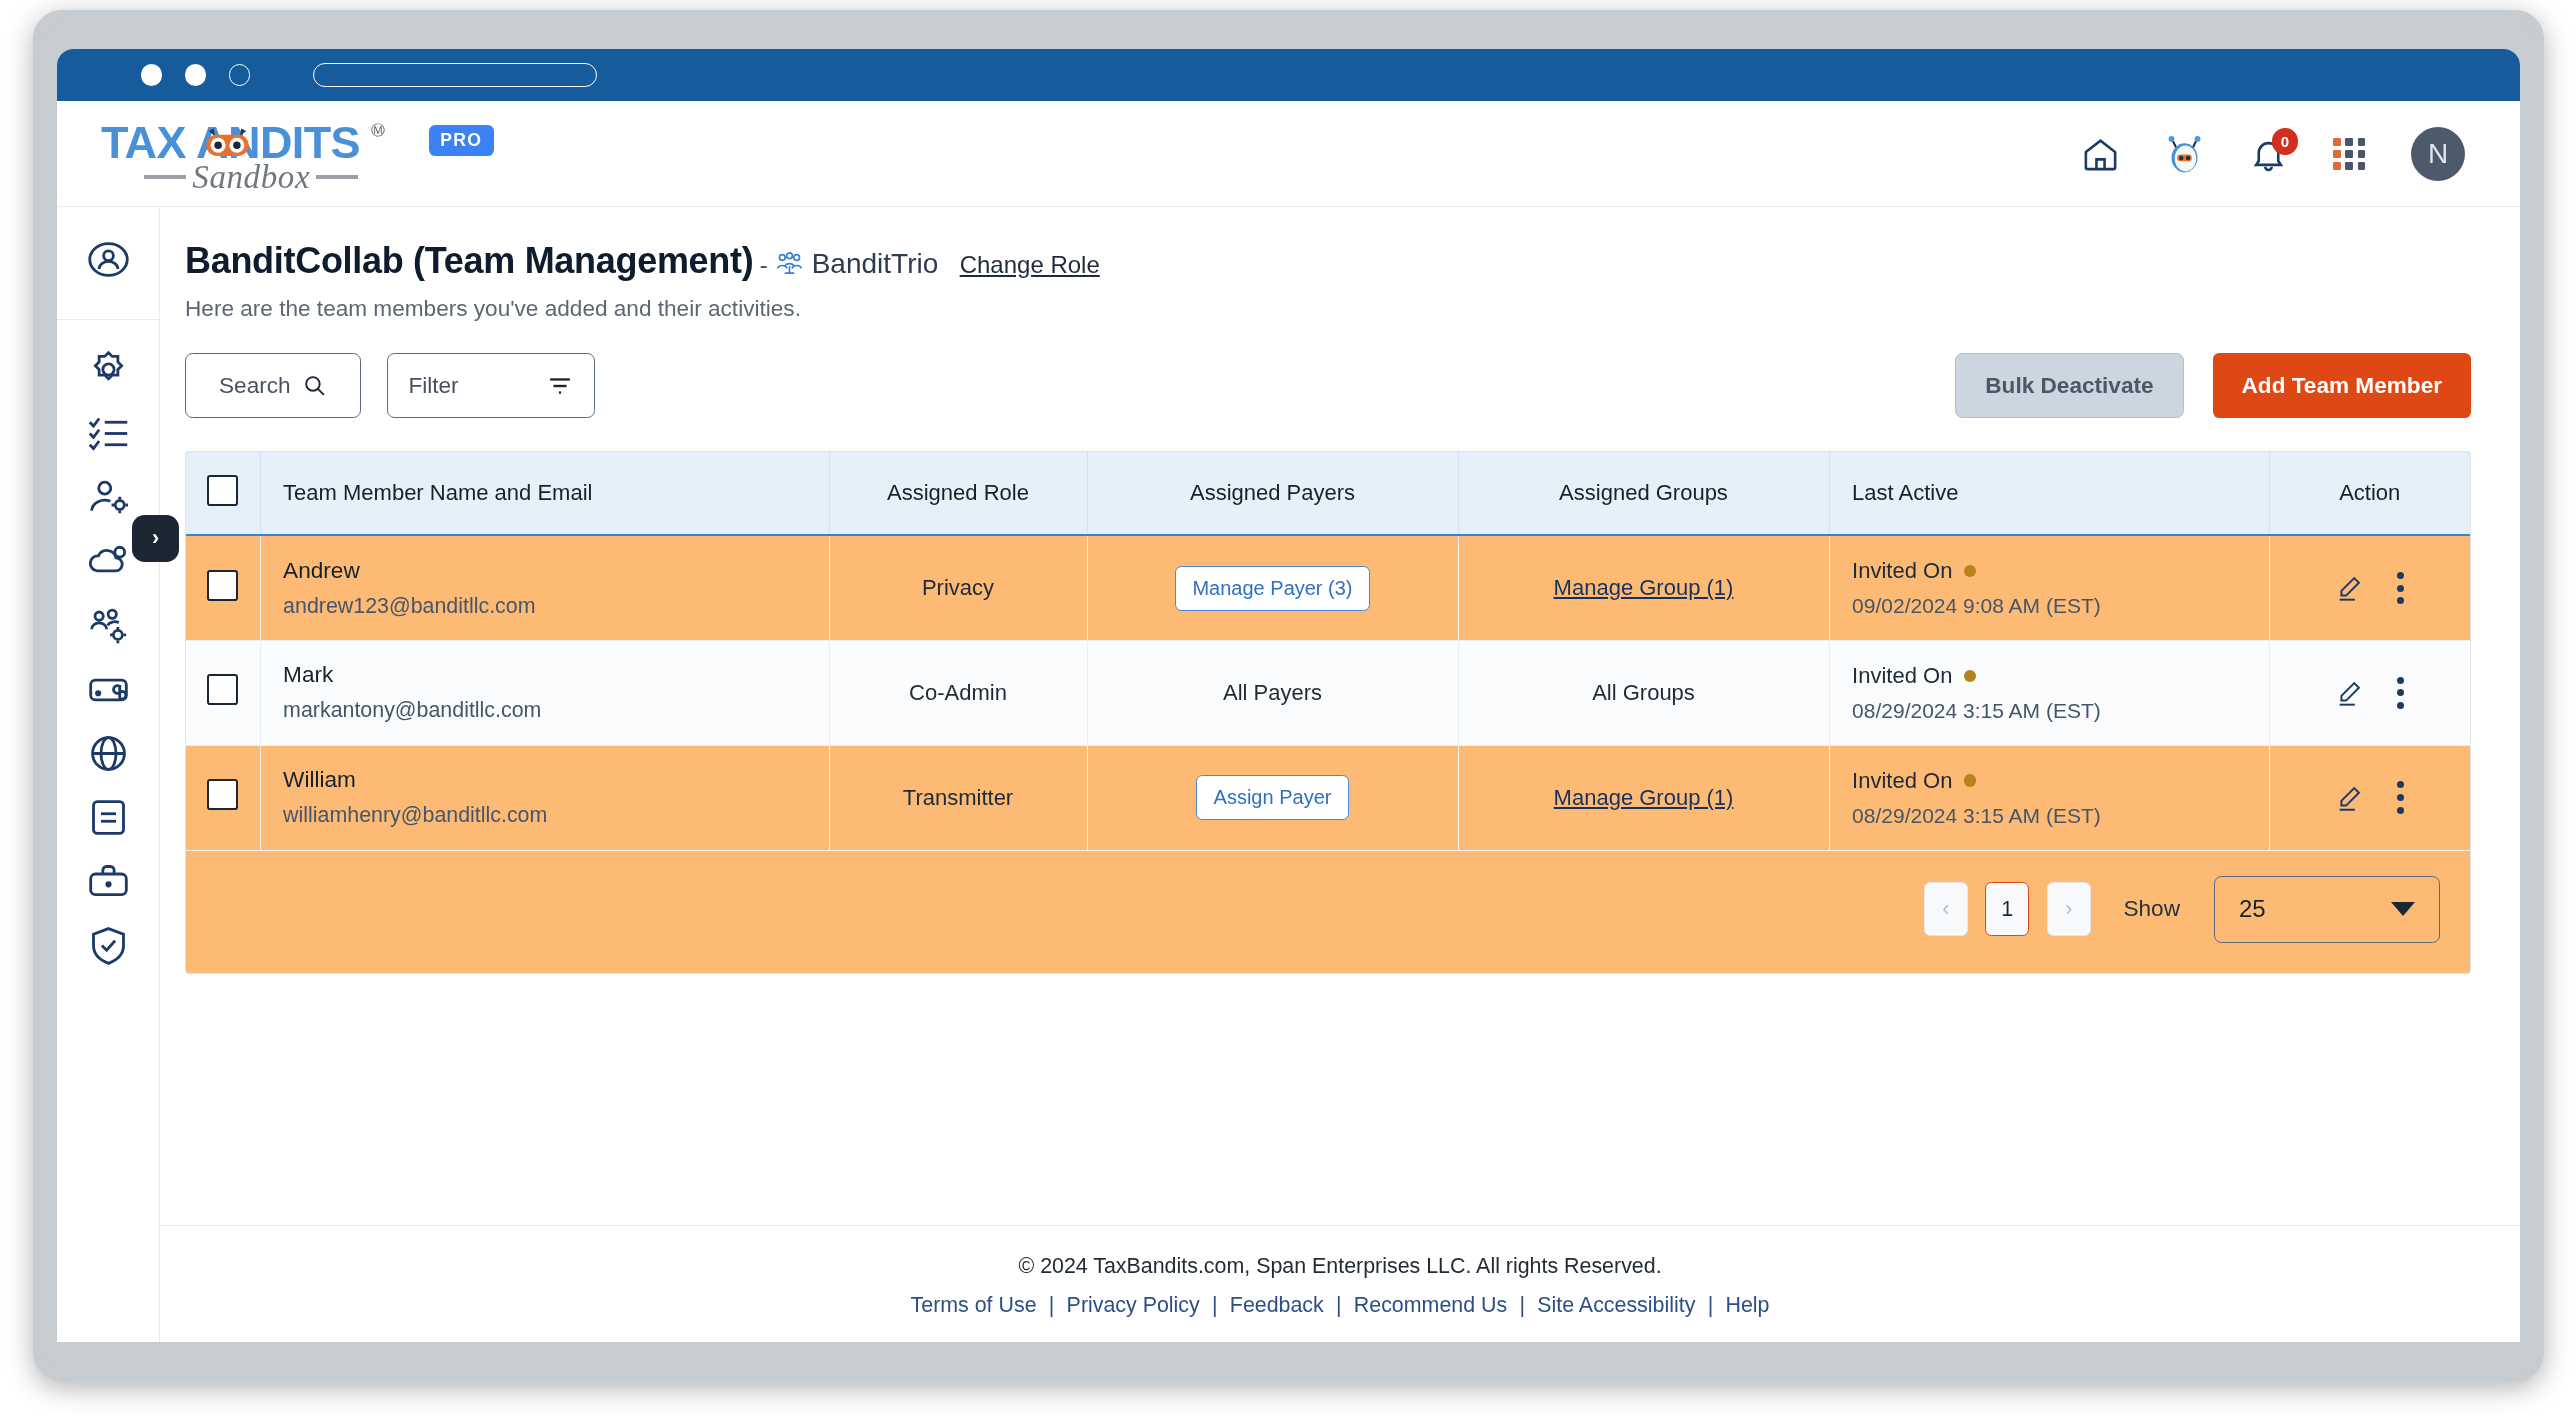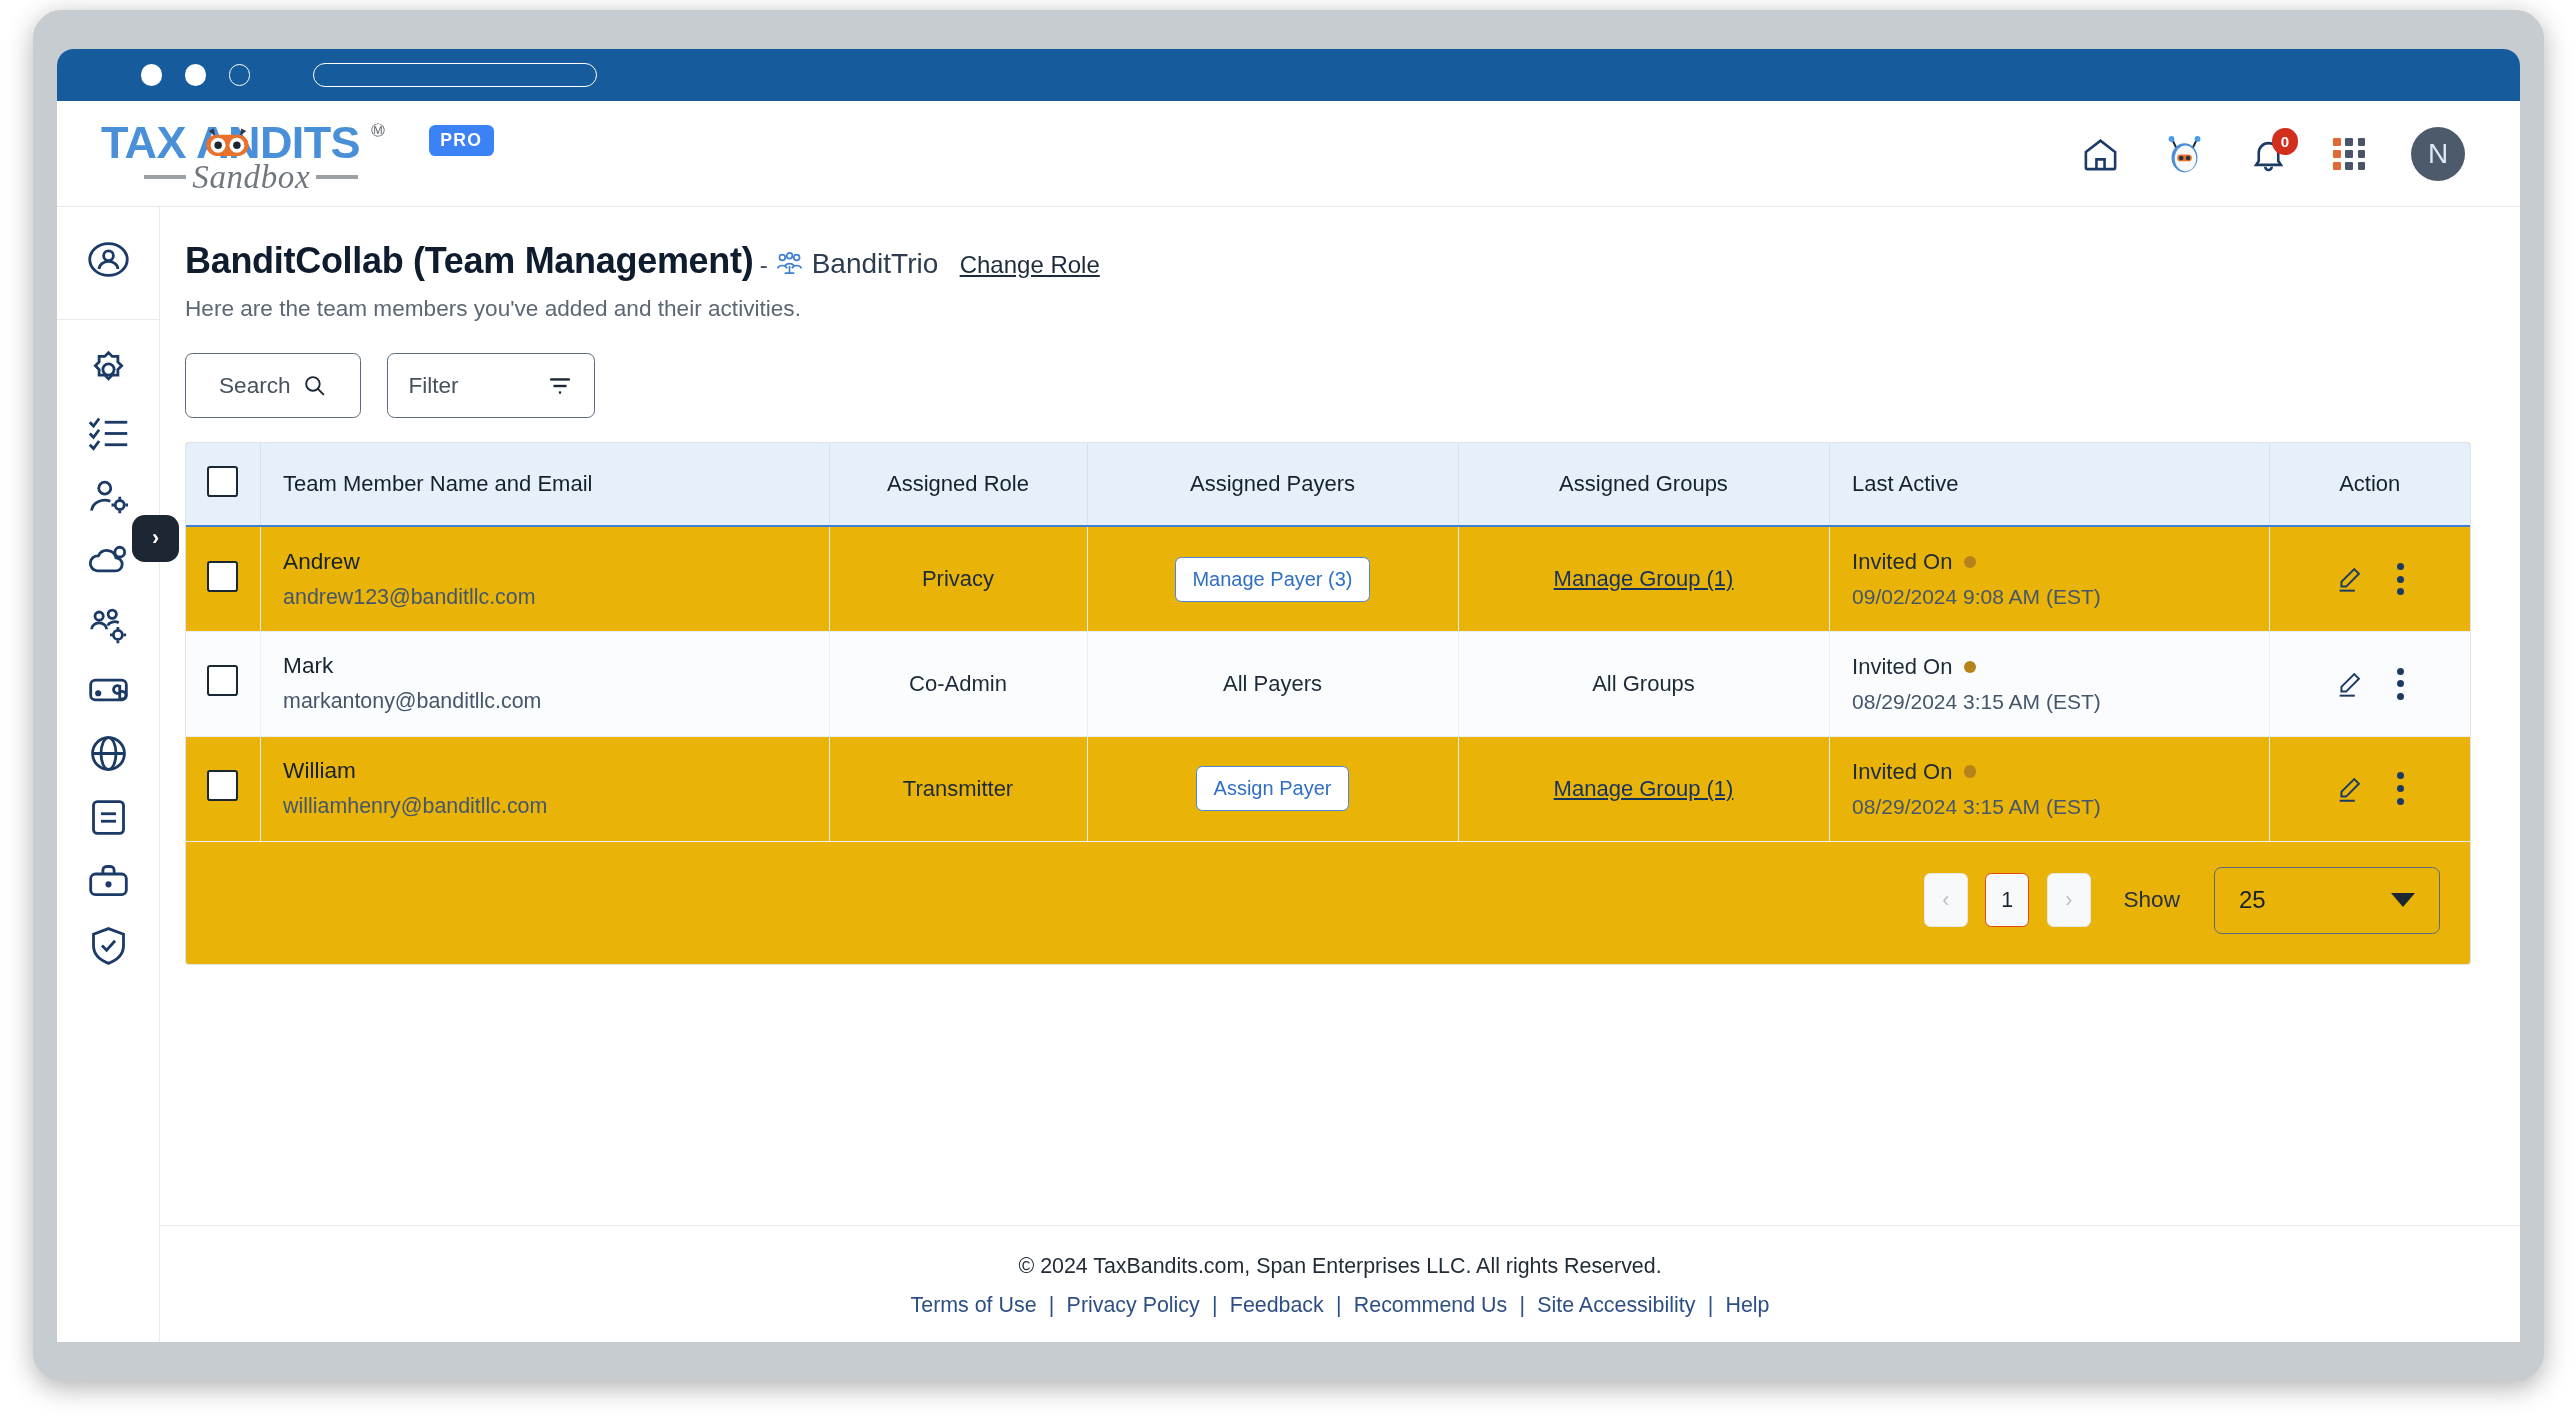--- a/index.html
+++ b/index.html
@@ -219,24 +219,24 @@
     background: #dd4814; color: #ffffff;
     border: none; border-radius: 6.3px;
     font-size: 22.6px; font-weight: bold;
     padding: 0 29px; height: 65px;
     display: flex; align-items: center;
     cursor: pointer;
   }
 
   
   .table-card {
-    margin-top: 24px;
+    margin-top: 33px;
     border: 0.6px solid #dfe4ea;
     border-radius: 3.8px;
-    background: #eab308;
+    background: #fdba74;
     overflow: hidden;
   }
   table { width: 100%; border-collapse: collapse; }
   thead tr { background: #e6f0fb; border-bottom: 2.5px solid #3d7fd1; }
   thead th {
     font-size: 22px; font-weight: normal; color: #16212e;
     padding: 22.6px 0; text-align: center;
     border-right: 0.6px solid #d6e2f0;
   }
   thead th:last-child { border-right: none; }
@@ -511,20 +511,24 @@
             </div>
             <div class="filter-box">
               <span>Filter</span>
               <svg width="28" height="24" viewBox="0 0 24 22" fill="none" stroke="#1b2733" stroke-width="2.2">
                 <line x1="3" y1="5" x2="21" y2="5"></line>
                   <line x1="6" y1="11" x2="18" y2="11"></line>
                   <line x1="11" y1="17" x2="13" y2="17"></line>
               </svg>
             </div>
 
+            <div class="toolbar-right">
+              <div class="btn-secondary">Bulk Deactivate</div>
+              <div class="btn-primary">Add Team Member</div>
+            </div>
           </div>
 
           <div class="table-card">
             <table>
               <thead>
                 <tr>
                   <th class="col-check">
                     <span class="chk"></span>
                   </th>
                   <th class="col-name">Team Member Name and Email</th>

